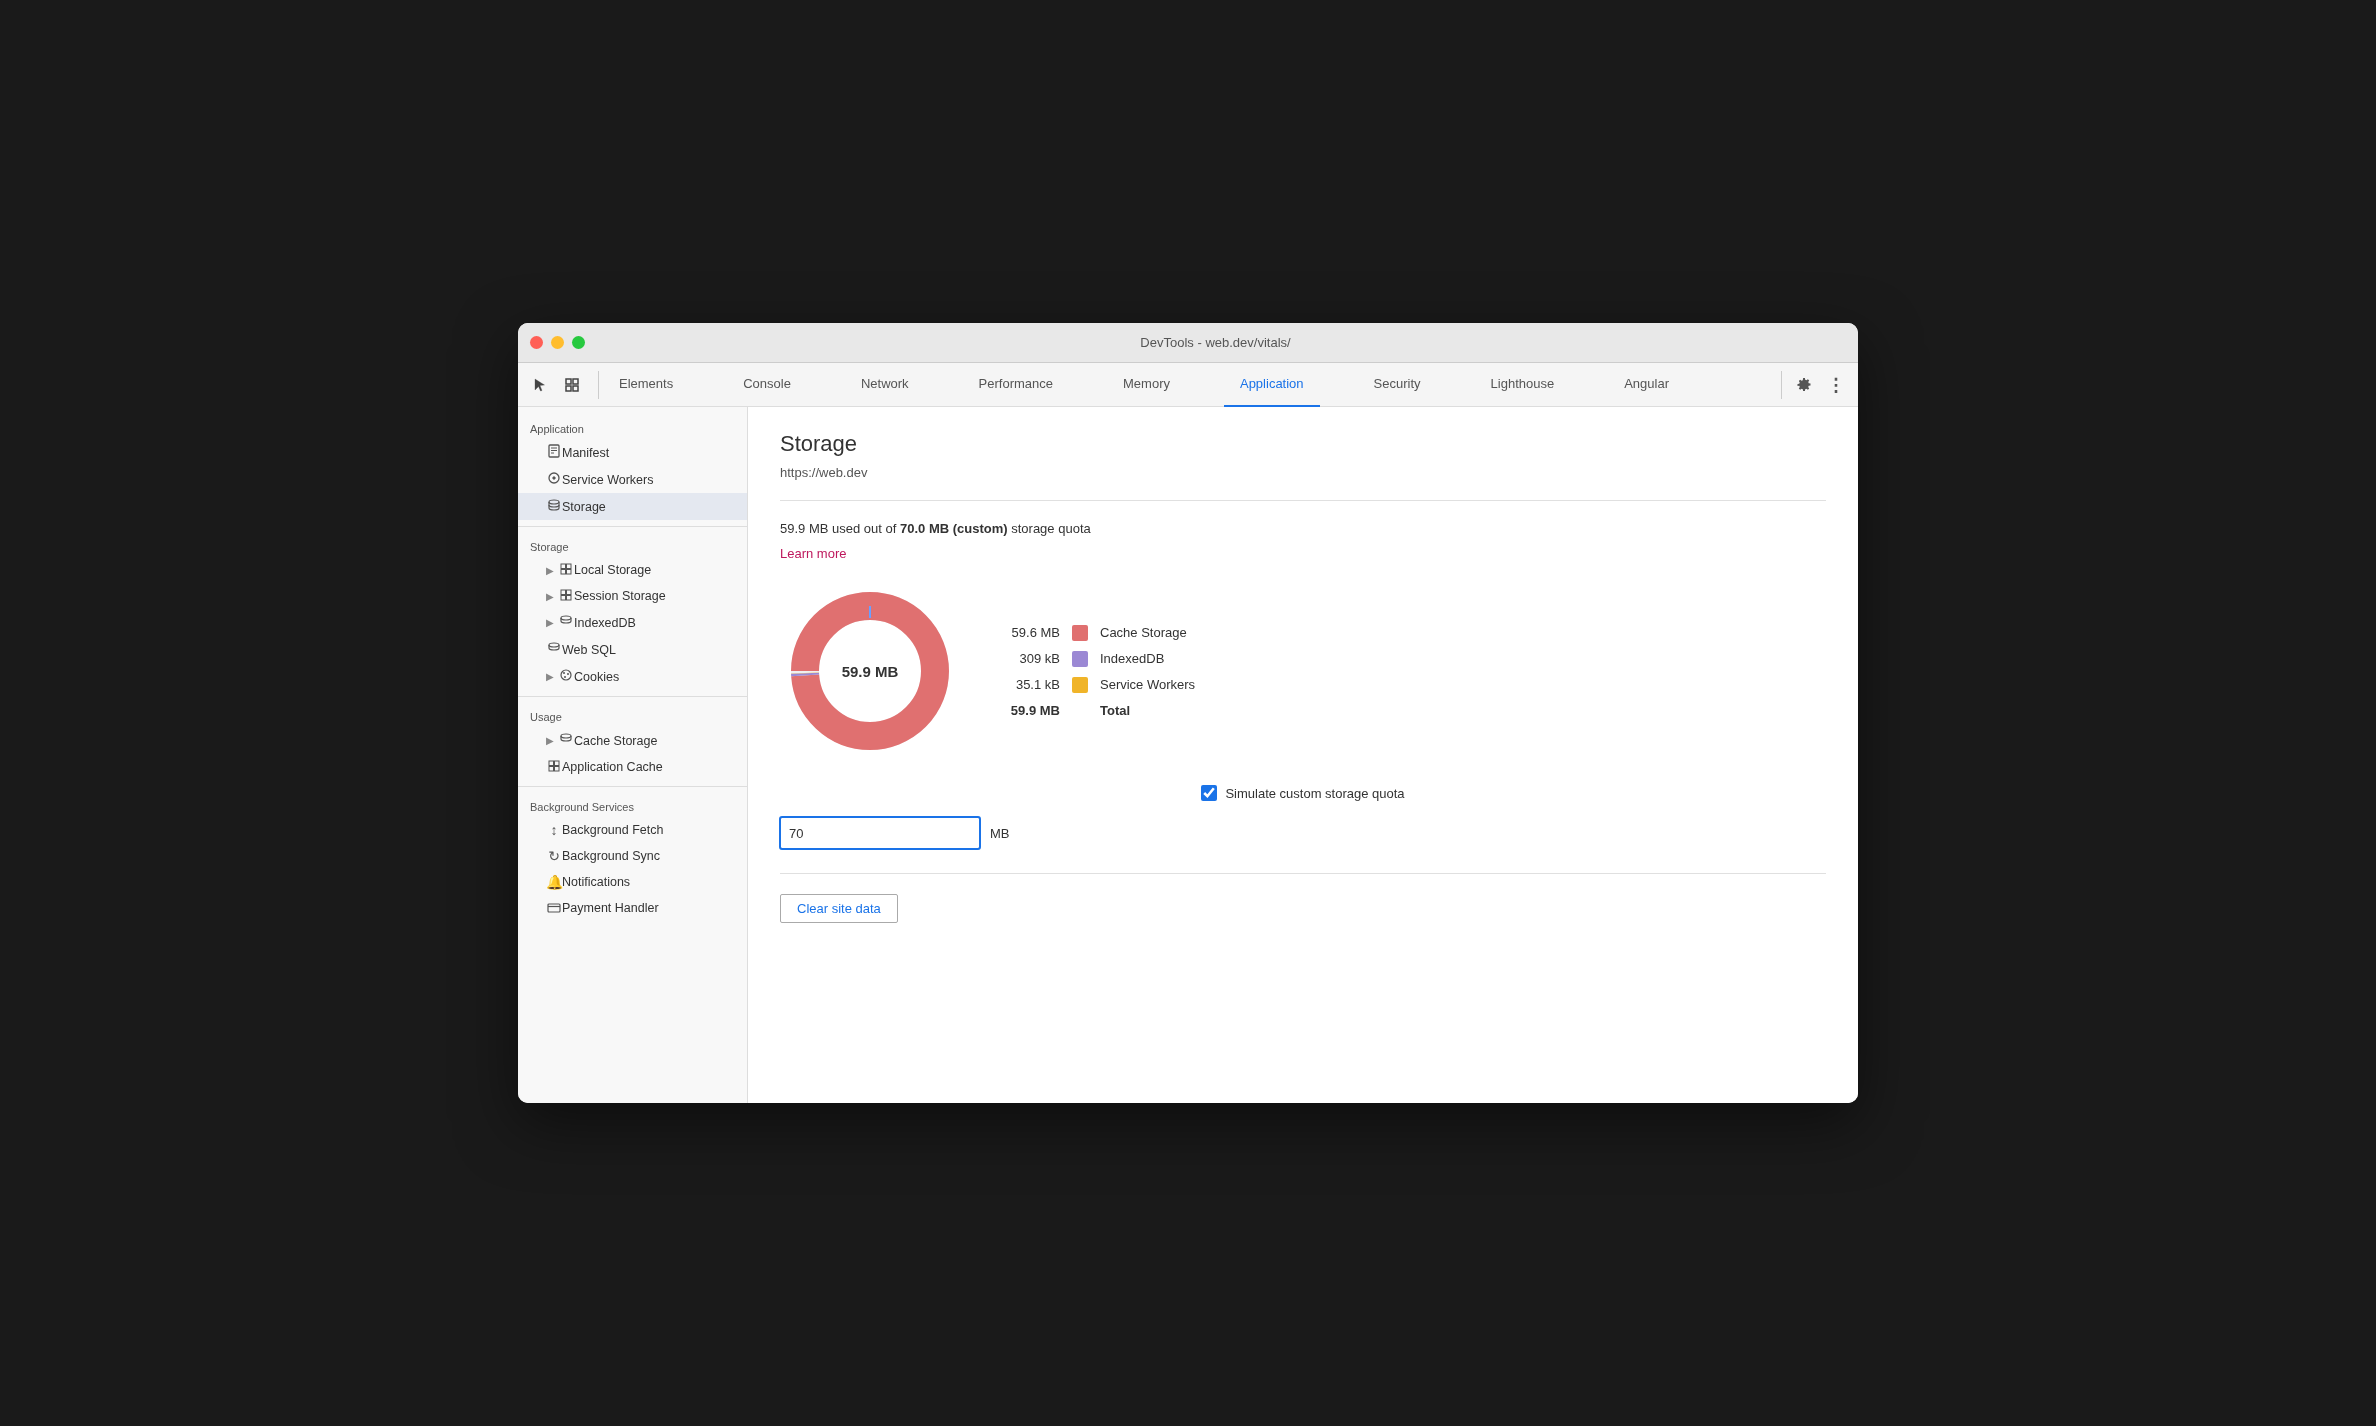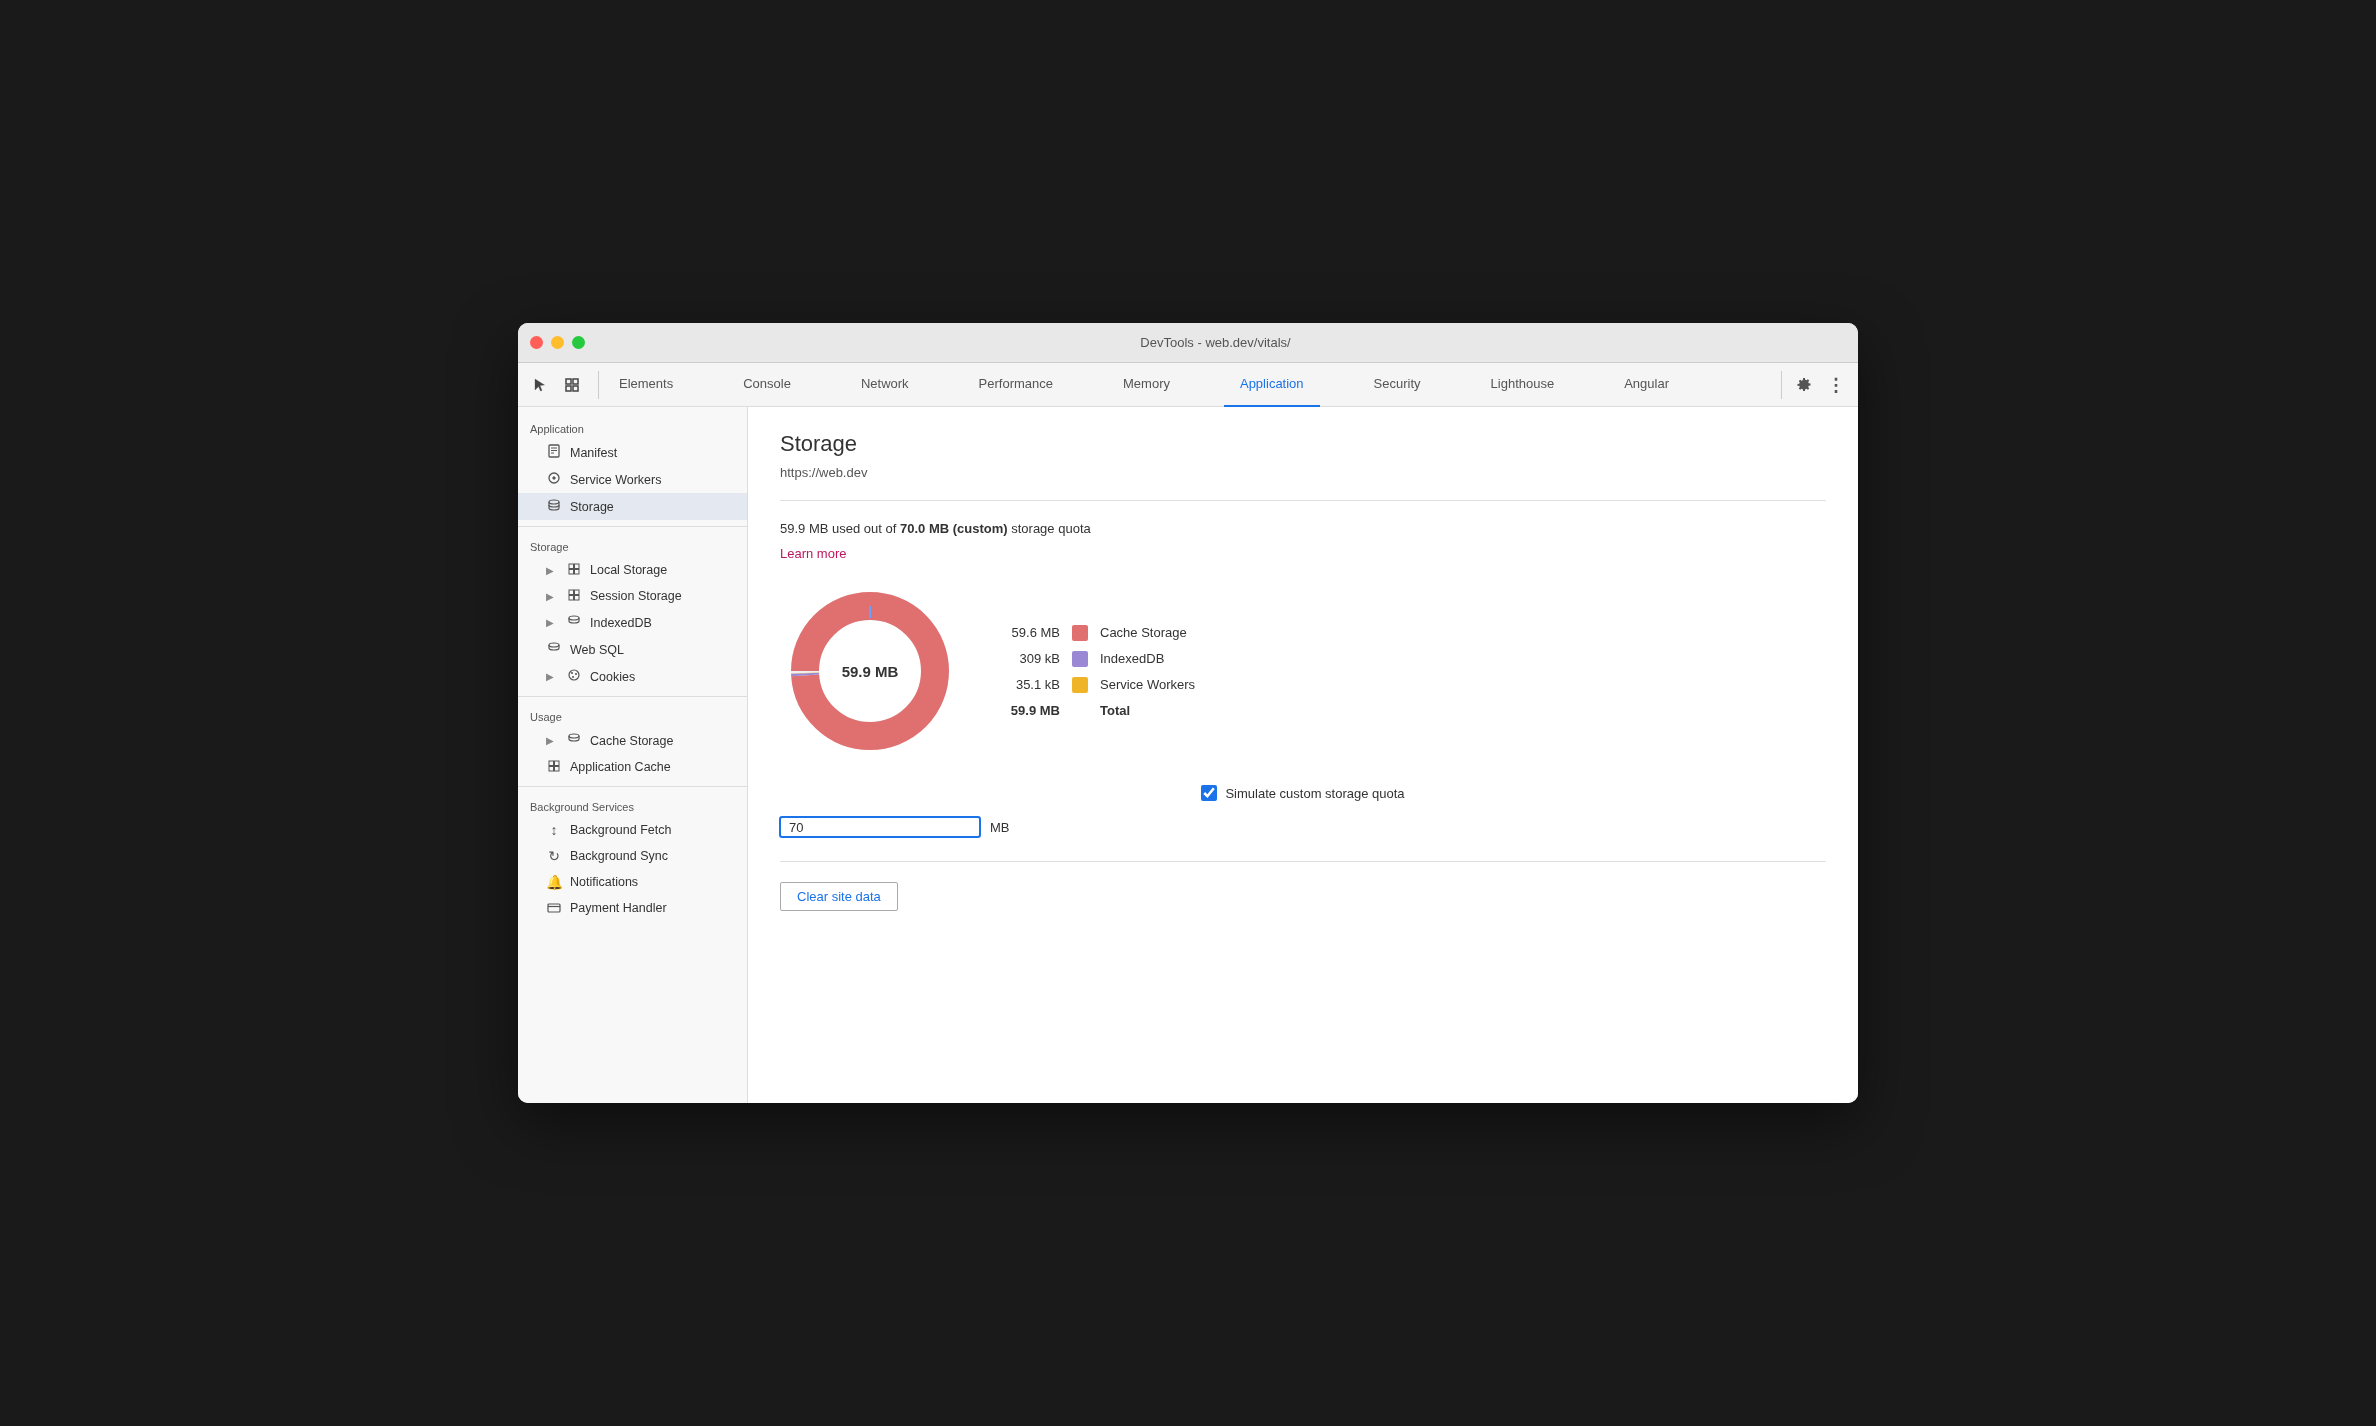--- a/index.html
+++ b/index.html
@@ -122,21 +122,20 @@
     }
     .sidebar-section-header {
       font-size: 11px;
       color: #555;
       padding: 8px 12px 4px 12px;
       font-weight: 500;
     }
     .sidebar-item {
       display: flex;
       align-items: center;
-      gap: 8px;
       padding: 5px 12px 5px 16px;
       font-size: 12.5px;
       color: #333;
       cursor: pointer;
       border-radius: 0;
     }
     .sidebar-item.active { background: #e4e8f0; }
     .sidebar-item .icon { font-size: 14px; color: #555; width: 16px; text-align: center; }
     .sidebar-item-indent {
       padding-left: 28px;
@@ -267,21 +266,21 @@
     }
     
     .input-row {
       display: flex;
       align-items: center;
       gap: 10px;
       margin-bottom: 24px;
     }
     .quota-input {
       width: 200px;
-      height: 20px;
+      height: 32px;
       border: 1px solid #aaa;
       border-radius: 2px;
       padding: 0 8px;
       font-size: 13px;
       outline: 2px solid #1a73e8;
       outline-offset: -1px;
       color: #333;
     }
     .input-unit {
       font-size: 13px;

